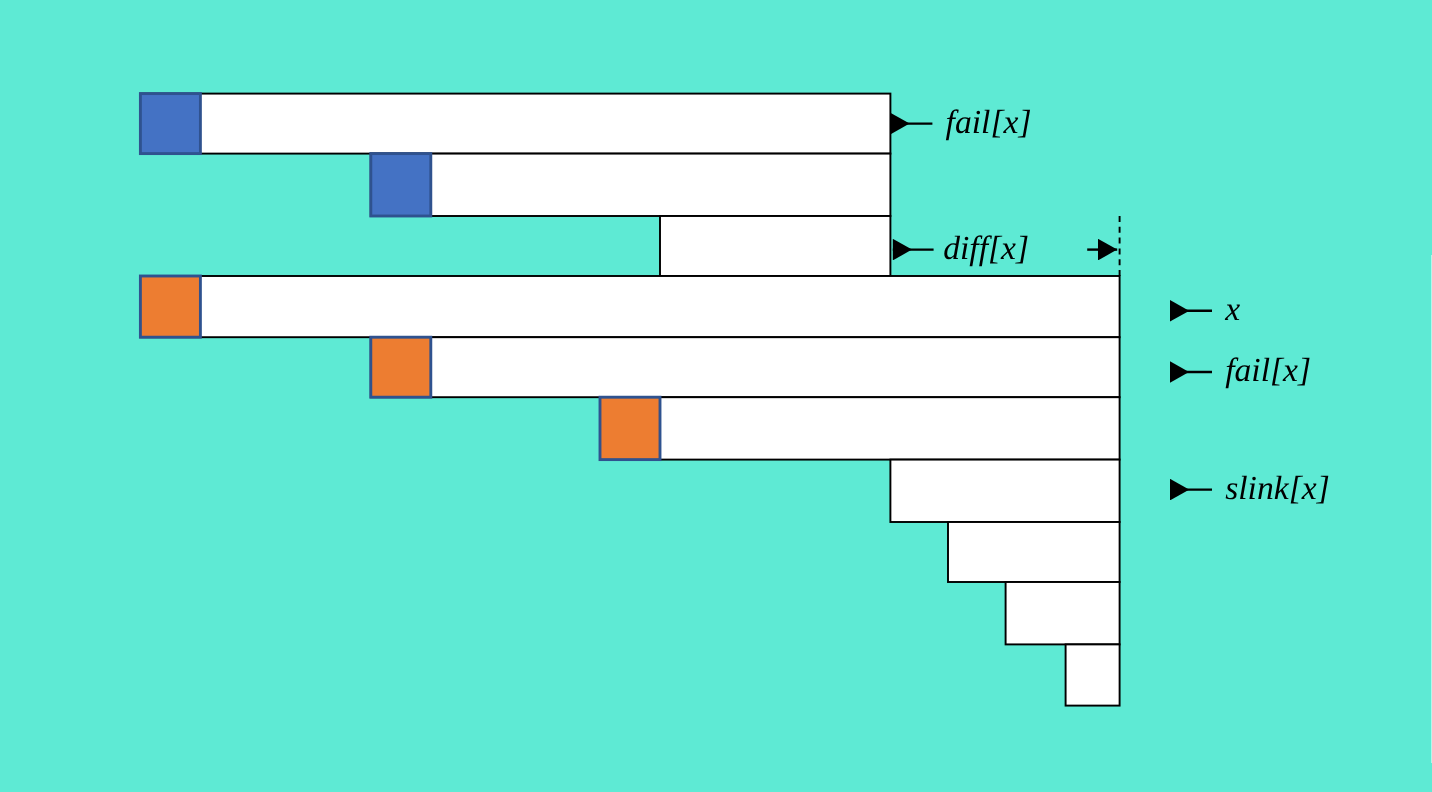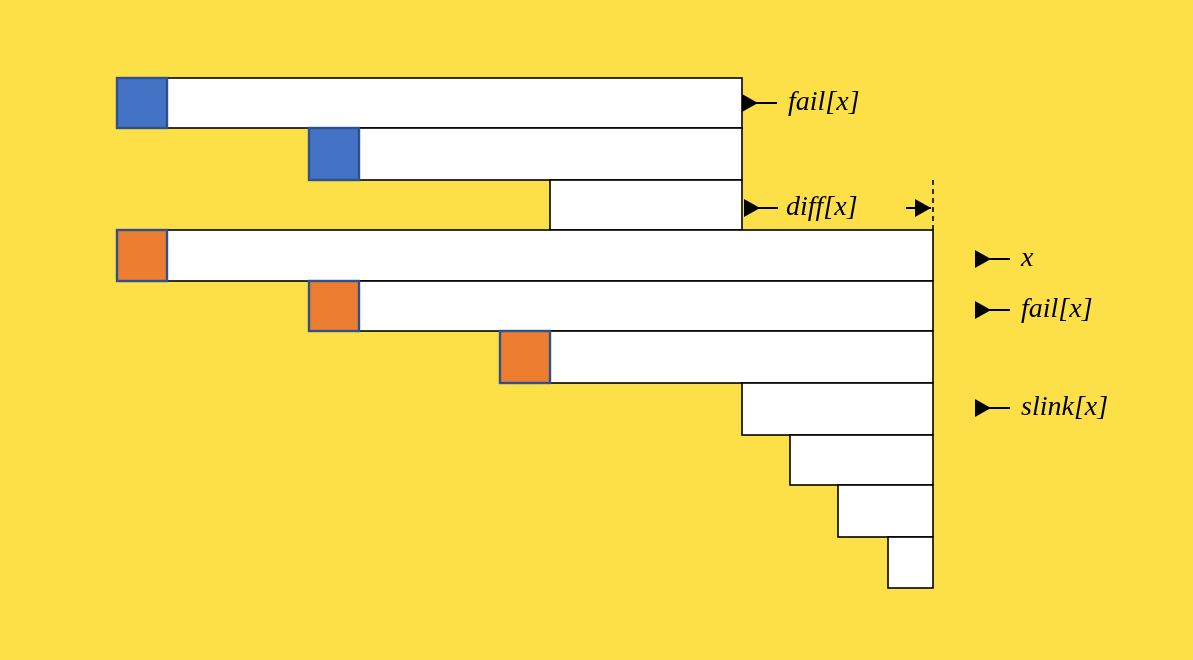--- a/index.html
+++ b/index.html
@@ -7,21 +7,21 @@
     padding: 0;
     background: #ffffff;
   }
   body {
     font-family: "Liberation Serif", serif;
   }
   #canvas {
     position: relative;
     width: 1193px;
     height: 660px;
-    background: #fde047;
+    background: #5eead4;
     overflow: hidden;
   }
   #diagram-svg {
     position: absolute;
     left: 0;
     top: 0;
     width: 1193px;
     height: 660px;
   }
   .bar-rect {

